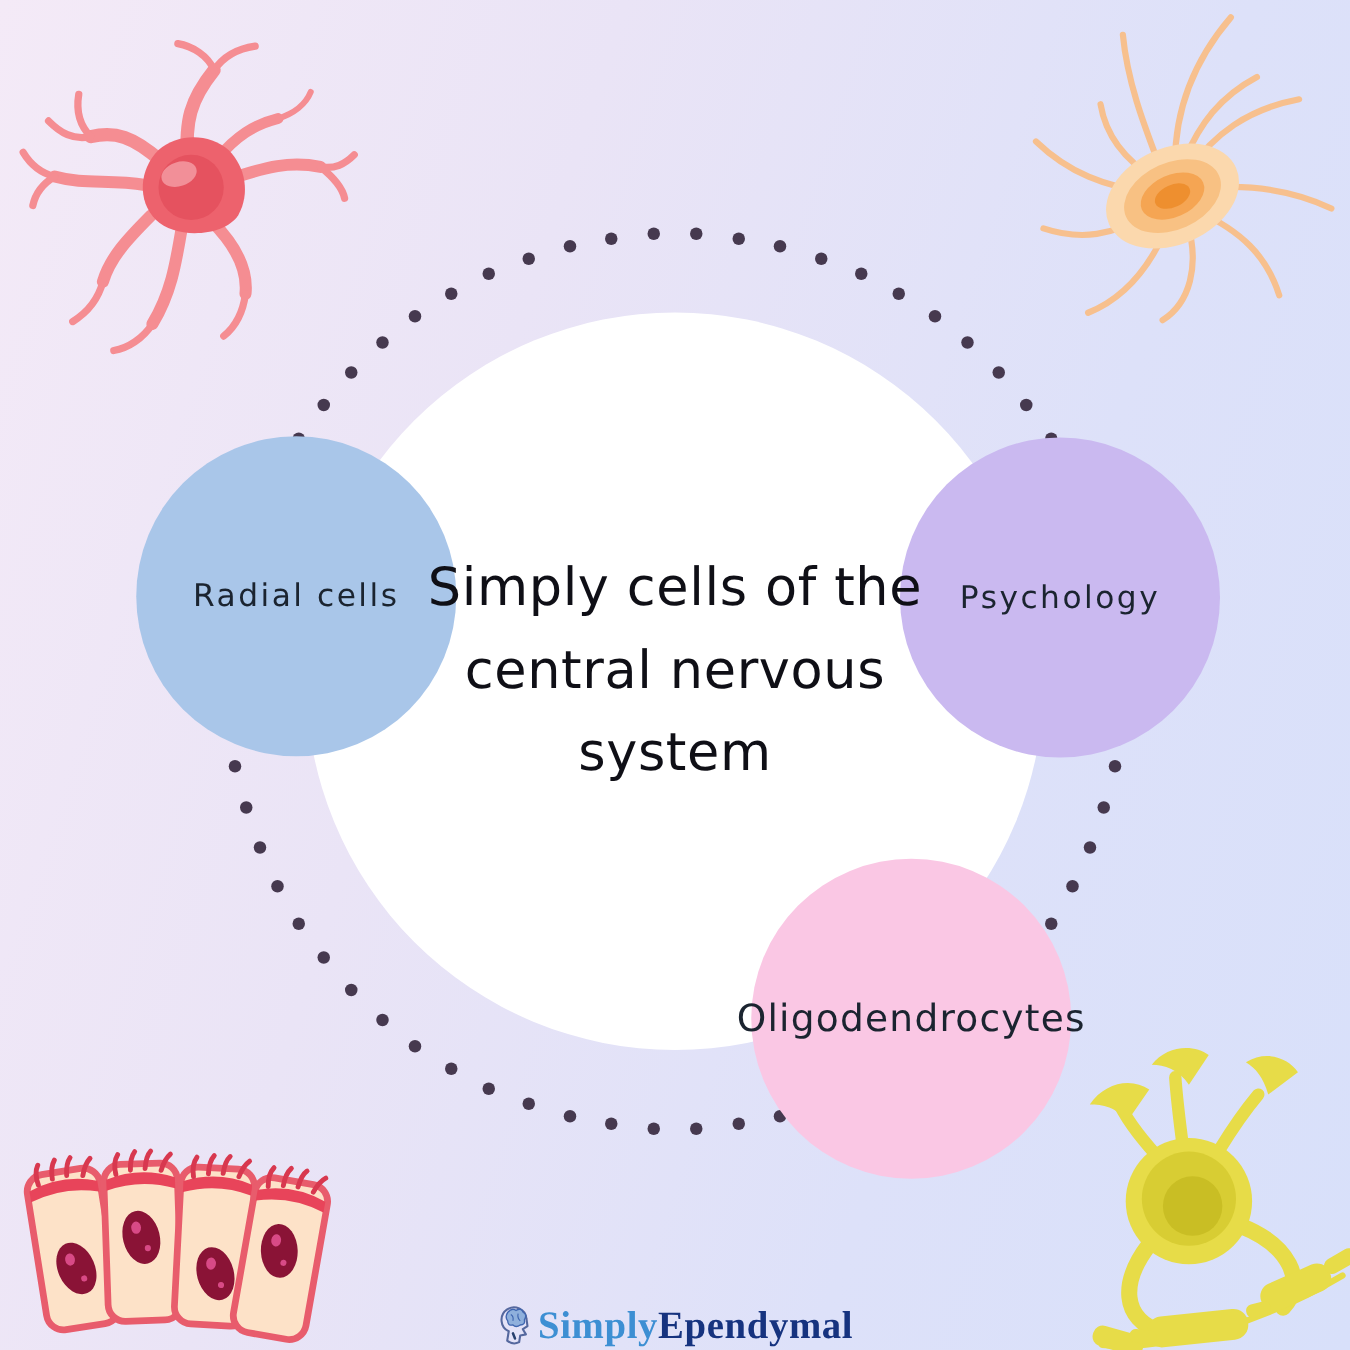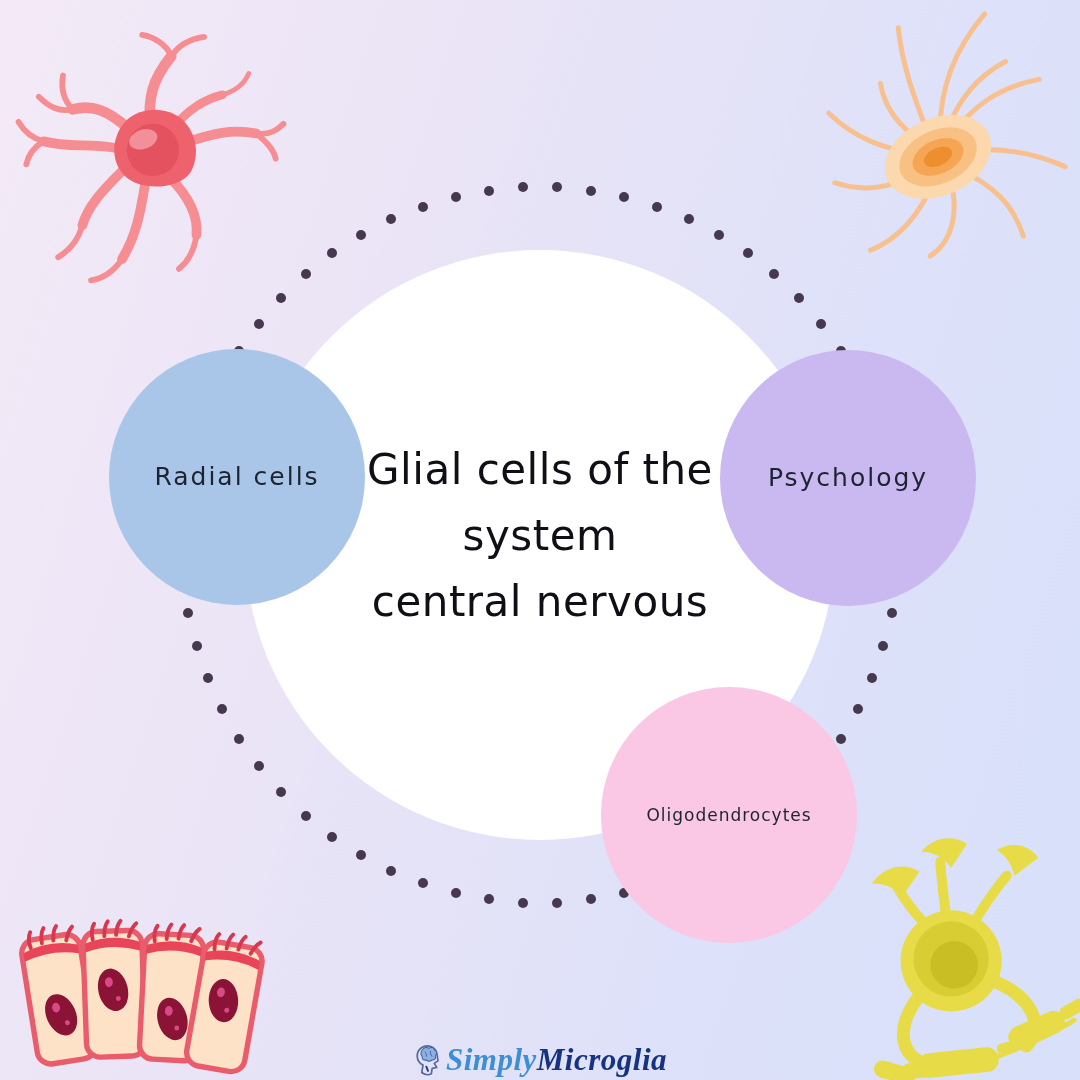--- a/index.html
+++ b/index.html
@@ -26,32 +26,31 @@
   .cell-label{
     font-size:25px;letter-spacing:2px;color:#1b2430;line-height:1.3;
   }
   .c-astro{left:410px;top:98px;}
   .c-radial{left:109px;top:349px;}
   .c-micro{left:720px;top:350px;}
   .c-epend{left:229px;top:688px;}
   .c-oligo{left:601px;top:687px;}
   .c-radial .cell-label,.c-micro .cell-label,.c-astro .cell-label{white-space:nowrap;}
   .c-epend .cell-label{max-width:205px;}
-  .c-oligo .cell-label{font-size:17px;letter-spacing:1px;white-space:nowrap;}
+  .c-oligo .cell-label{font-size:30px;letter-spacing:1px;white-space:nowrap;}
   .title{
     position:absolute;left:250px;top:437px;width:580px;z-index:5;
     text-align:center;font-size:42px;line-height:66px;font-weight:500;
     color:#0f0f16;letter-spacing:0.5px;
   }
   .logo{
     position:absolute;left:0;right:0;bottom:2px;z-index:5;
     display:flex;align-items:center;justify-content:center;
     font-family:"Liberation Serif",serif;font-weight:bold;font-size:31px;
     letter-spacing:0.5px;
-    font-style:italic;
   }
   .logo svg{margin-right:3px;}
 </style>
 </head>
 <body>
 
 <div class="stage">
 
   <svg id="ill-red" class="corner-ill" width="290" height="275" viewBox="0 0 300 280">
     <g stroke="#f58d92" stroke-linecap="round" fill="none">
@@ -230,39 +229,39 @@
       <div class="ring-dot" style="left: 853.203px; top: 375.955px; background: rgb(70, 57, 79);"></div>
       <div class="ring-dot" style="left: 867.356px; top: 406.945px; background: rgb(70, 57, 79);"></div>
       <div class="ring-dot" style="left: 878.498px; top: 439.14px; background: rgb(70, 57, 79);"></div>
       <div class="ring-dot" style="left: 886.53px; top: 472.248px; background: rgb(70, 57, 79);"></div>
       <div class="ring-dot" style="left: 891.379px; top: 505.97px; background: rgb(70, 57, 79);"></div>
     </div>
 
   <div class="white-circle"></div>
 
   <div class="title">
-    <div>Glial cells of the</div>
+    <div>Simply cells of the</div>
+    <div>central nervous</div>
     <div>system</div>
-    <div>central nervous</div>
   </div>
 
   <div class="cell c-radial" style="background: rgb(169, 198, 233);">
     <span class="cell-label">Radial cells</span>
   </div>
   <div class="cell c-micro" style="background: rgb(202, 185, 240);">
     <span class="cell-label">Psychology</span>
   </div>
   <div class="cell c-oligo" style="background: rgb(250, 199, 228);">
     <span class="cell-label">Oligodendrocytes</span>
   </div>
 
   <div class="logo">
     <svg width="30" height="36" viewBox="0 0 36 42">
       <path d="M29 15 a12 12 0 1 0 -17 12 l-1.5 9 q5.5 4.5 11.5 1.5 l1 -6.5 5.5 -1 -3 -5 4.5 -3 z" fill="none" stroke="#55689e" stroke-width="2" stroke-linejoin="round"></path>
       <path d="M11 9 q4 -5 8 -2 q5 -3 7 2 q4 2 1 7 q1 5 -4 5 q-4 3 -7 0 q-5 1 -5 -4 q-3 -4 0 -8" fill="#8fb0dc" stroke="#3f66b0" stroke-width="1.3"></path>
       <path d="M14 11 q3 2 2 6 M21 10 q-1 4 2 7" fill="none" stroke="#3f66b0" stroke-width="1.1"></path>
       <path d="M16 29 l2 5" stroke="#27406e" stroke-width="2.4" stroke-linecap="round"></path>
     </svg>
     <span style="color: rgb(61, 143, 211);">Simply</span>
-      <span style="color: rgb(22, 51, 127);">Microglia</span>
+      <span style="color: rgb(22, 51, 127);">Ependymal</span>
   </div>
 
 </div>
 
 </body></html>

